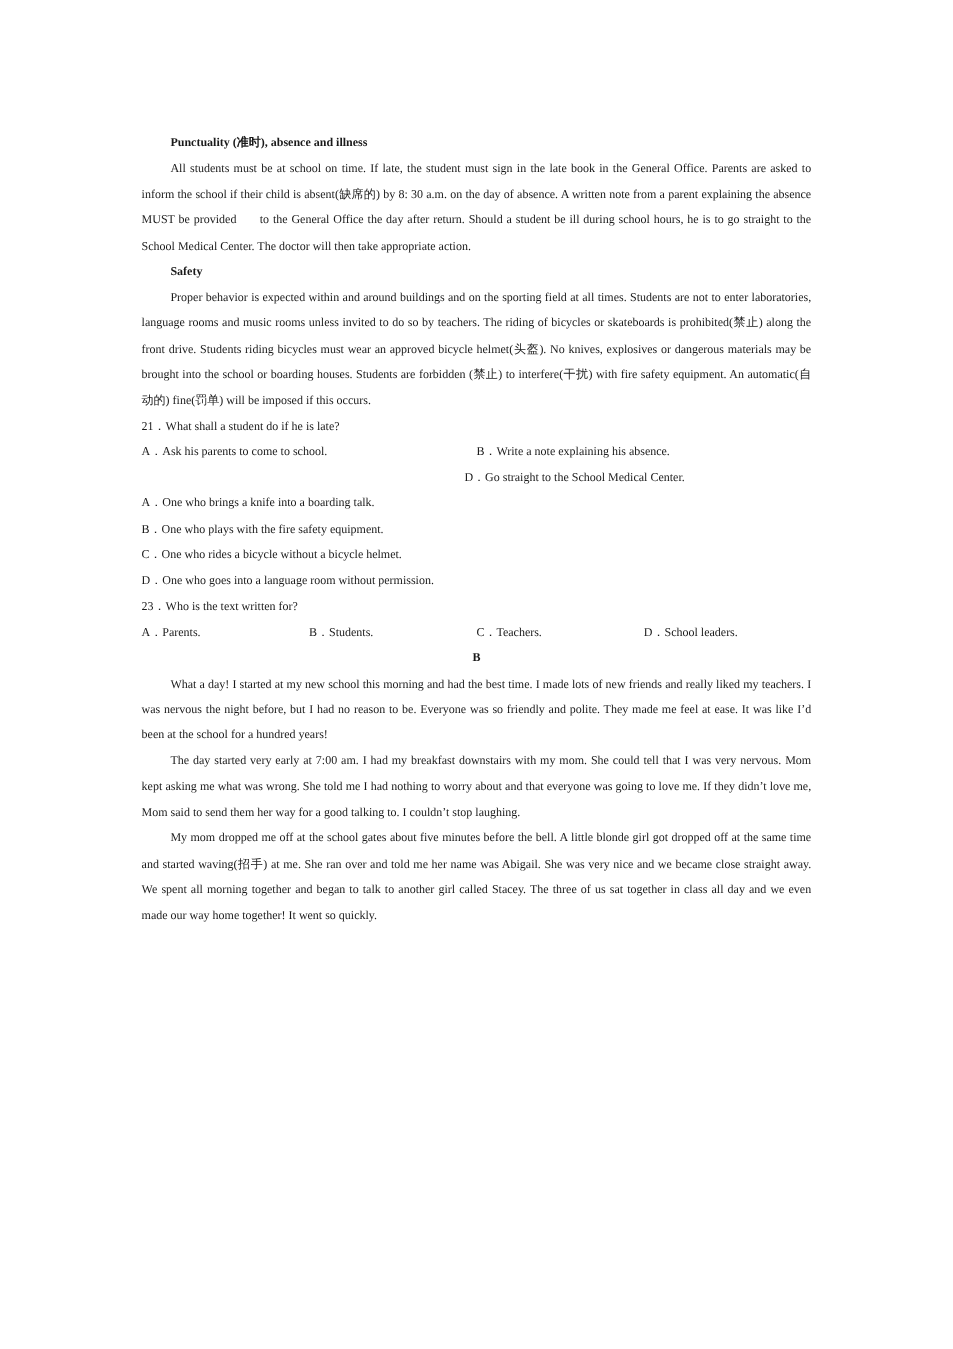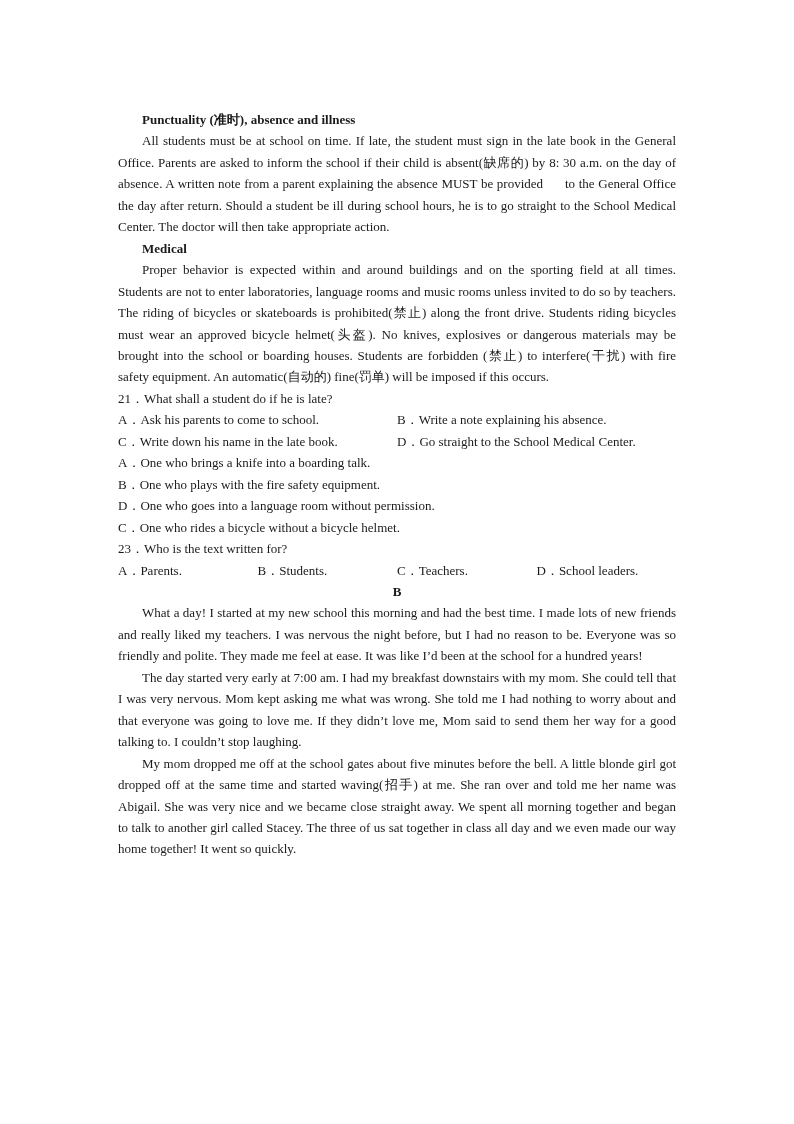--- a/index.html
+++ b/index.html
@@ -1,59 +1,58 @@
 <!DOCTYPE html>
 <html><head>
 <meta charset="utf-8">
 <style>
   html, body { margin: 0; padding: 0; background: #ffffff; }
   body { width: 794px; height: 1124px; position: relative; overflow: hidden; }
   .page {
     position: absolute; left: 118px; top: 109px; width: 558px;
     font-family: "Liberation Serif", "DejaVu Serif", serif;
-    font-size: 13px; line-height: 21.45px; color: #1a1a1a;
+    font-size: 10px; line-height: 21.45px; color: #1a1a1a;
   }
   .page p, .page div { margin: 0; }
   .heading { font-weight: bold; text-indent: 24px; }
   .para { text-indent: 24px; text-align: justify; }
   .question { }
   .opts2 { display: flex; justify-content: flex-end; }
   .opts2 > div { width: 289px; }
   .opts4 { display: flex; }
   .opts4 > div { width: 144.5px; }
   .center-h { text-align: center; font-weight: bold; }
 </style>
 </head>
 <body>
 
 <div class="page">
 
   <div class="heading">Punctuality (准时), absence and illness</div>
   <p class="para" style="white-space: pre-wrap;">All students must be at school on time. If late, the student must sign in the late book in the General Office. Parents are asked to inform the school if their child is absent(缺席的) by 8: 30 a.m. on the day of absence. A written note from a parent explaining the absence MUST be provided      to the General Office the day after return. Should a student be ill during school hours, he is to go straight to the School Medical Center. The doctor will then take appropriate action.</p>
 
-  <div class="heading">Medical</div>
+  <div class="heading">Safety</div>
   <p class="para">Proper behavior is expected within and around buildings and on the sporting field at all times. Students are not to enter laboratories, language rooms and music rooms unless invited to do so by teachers. The riding of bicycles or skateboards is prohibited(禁止) along the front drive. Students riding bicycles must wear an approved bicycle helmet(头盔). No knives, explosives or dangerous materials may be brought into the school or boarding houses. Students are forbidden (禁止) to interfere(干扰) with fire safety equipment. An automatic(自动的) fine(罚单) will be imposed if this occurs.</p>
 
 
   <div class="question">
     <span>21．</span><span>What shall a student do if he is late?</span>
   </div>
   <div class="opts2">
     <div><span>A．</span><span>Ask his parents to come to school.</span></div>
     <div><span>B．</span><span>Write a note explaining his absence.</span></div>
   </div>
   <div class="opts2">
-    <div><span>C．</span><span>Write down his name in the late book.</span></div>
     <div><span>D．</span><span>Go straight to the School Medical Center.</span></div>
   </div>
 
   <div><span>A．</span><span>One who brings a knife into a boarding talk.</span></div>
   <div><span>B．</span><span>One who plays with the fire safety equipment.</span></div>
+  <div><span>C．</span><span>One who rides a bicycle without a bicycle helmet.</span></div>
   <div><span>D．</span><span>One who goes into a language room without permission.</span></div>
-  <div><span>C．</span><span>One who rides a bicycle without a bicycle helmet.</span></div>
 
   <div class="question">
     <span>23．</span><span>Who is the text written for?</span>
   </div>
   <div class="opts4">
     <div><span>A．</span><span>Parents.</span></div>
     <div><span>B．</span><span>Students.</span></div>
     <div><span>C．</span><span>Teachers.</span></div>
     <div><span>D．</span><span>School leaders.</span></div>
   </div>

